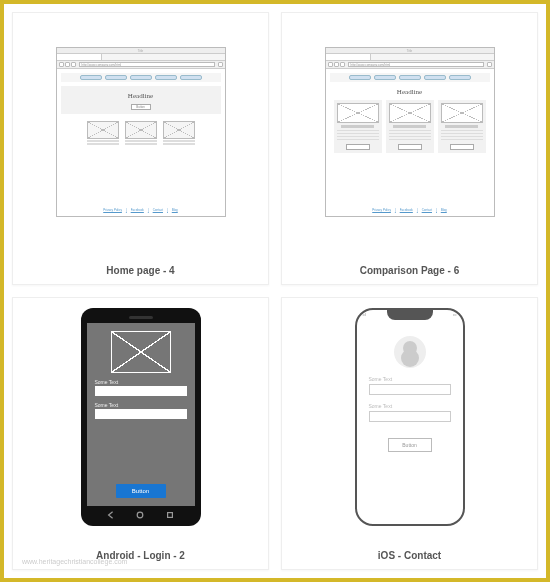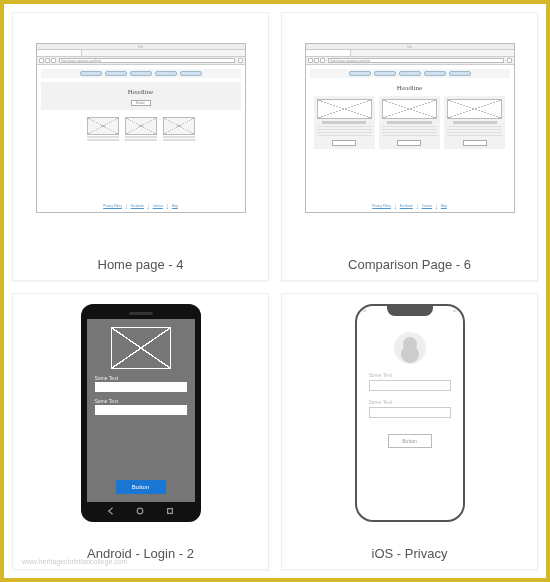--- a/index.html
+++ b/index.html
@@ -1,23 +1,23 @@
 <!DOCTYPE html>
 <html><head>
 <meta charset="utf-8">
 <style>
 * { box-sizing: border-box; margin: 0; padding: 0; }
 body { font-family: -apple-system, BlinkMacSystemFont, "Segoe UI", sans-serif; background: #f5f5f5; }
 .container { width: 550px; height: 582px; border: 4px solid #d4b829; background: #ffffff; padding: 8px; display: grid; grid-template-columns: 1fr 1fr; grid-template-rows: 1fr 1fr; gap: 12px; }
 .card { background: #fff; border: 1px solid #eee; display: flex; flex-direction: column; align-items: center; padding: 10px 10px 8px 10px; box-shadow: 0 1px 2px rgba(0,0,0,0.04); }
 .card-preview { flex: 1; width: 100%; display: flex; align-items: center; justify-content: center; }
-.card-title { font-size: 13px; color: #555; margin-top: 24px; font-weight: 400; }
-
-
-.browser { width: 210px; height: 170px; border: 1px solid #bbb; background: #fff; display: flex; flex-direction: column; font-size: 4px; }
+.card-title { font-size: 10px; color: #555; margin-top: 24px; font-weight: 700; }
+
+
+.browser { width: 170px; height: 170px; border: 1px solid #bbb; background: #fff; display: flex; flex-direction: column; font-size: 4px; }
 .browser-top { height: 6px; background: #eee; border-bottom: 1px solid #ccc; font-size: 3px; text-align:center; color:#aaa; line-height:6px; }
 .browser-tabs { height: 7px; background: #f5f5f5; border-bottom: 1px solid #ccc; display:flex; }
 .browser-tab { width: 45px; height: 100%; border-right: 1px solid #ccc; background:#fff; }
 .browser-toolbar { height: 8px; background: #f0f0f0; border-bottom: 1px solid #ccc; display:flex; align-items:center; padding:0 2px; gap:1px; }
 .tb-btn { width:5px; height:5px; border:1px solid #bbb; background:#fff; border-radius:1px; }
 .tb-url { flex:1; height:5px; border:1px solid #bbb; background:#fff; margin:0 2px; font-size:3px; color:#999; padding-left:2px; line-height:4px; overflow:hidden; }
 .browser-body { flex:1; background:#fff; display:flex; flex-direction:column; align-items:center; padding:4px; }
 .nav-row { display:flex; gap:3px; margin-bottom:4px; background:#f5f5f5; padding:2px; width:100%; justify-content:center; }
 .nav-pill { width:22px; height:5px; background:#d0e0f0; border:1px solid #9bc; border-radius:2px; }
 .headline { font-size:7px; font-family:Georgia,serif; color:#555; margin:2px 0; }
@@ -250,18 +250,18 @@
             <div class="ios-input"></div>
           </div>
           <div class="ios-field">
             <div class="ios-label">Some Text</div>
             <div class="ios-input"></div>
           </div>
           <div class="ios-btn">Button</div>
         </div>
       </div>
     </div>
-    <div class="card-title">iOS - Privacy</div>
+    <div class="card-title">iOS - Contact</div>
   </div>
 
 </div>
 
 <div class="watermark">www.heritagechristiancollege.com</div>
 
 </body></html>

